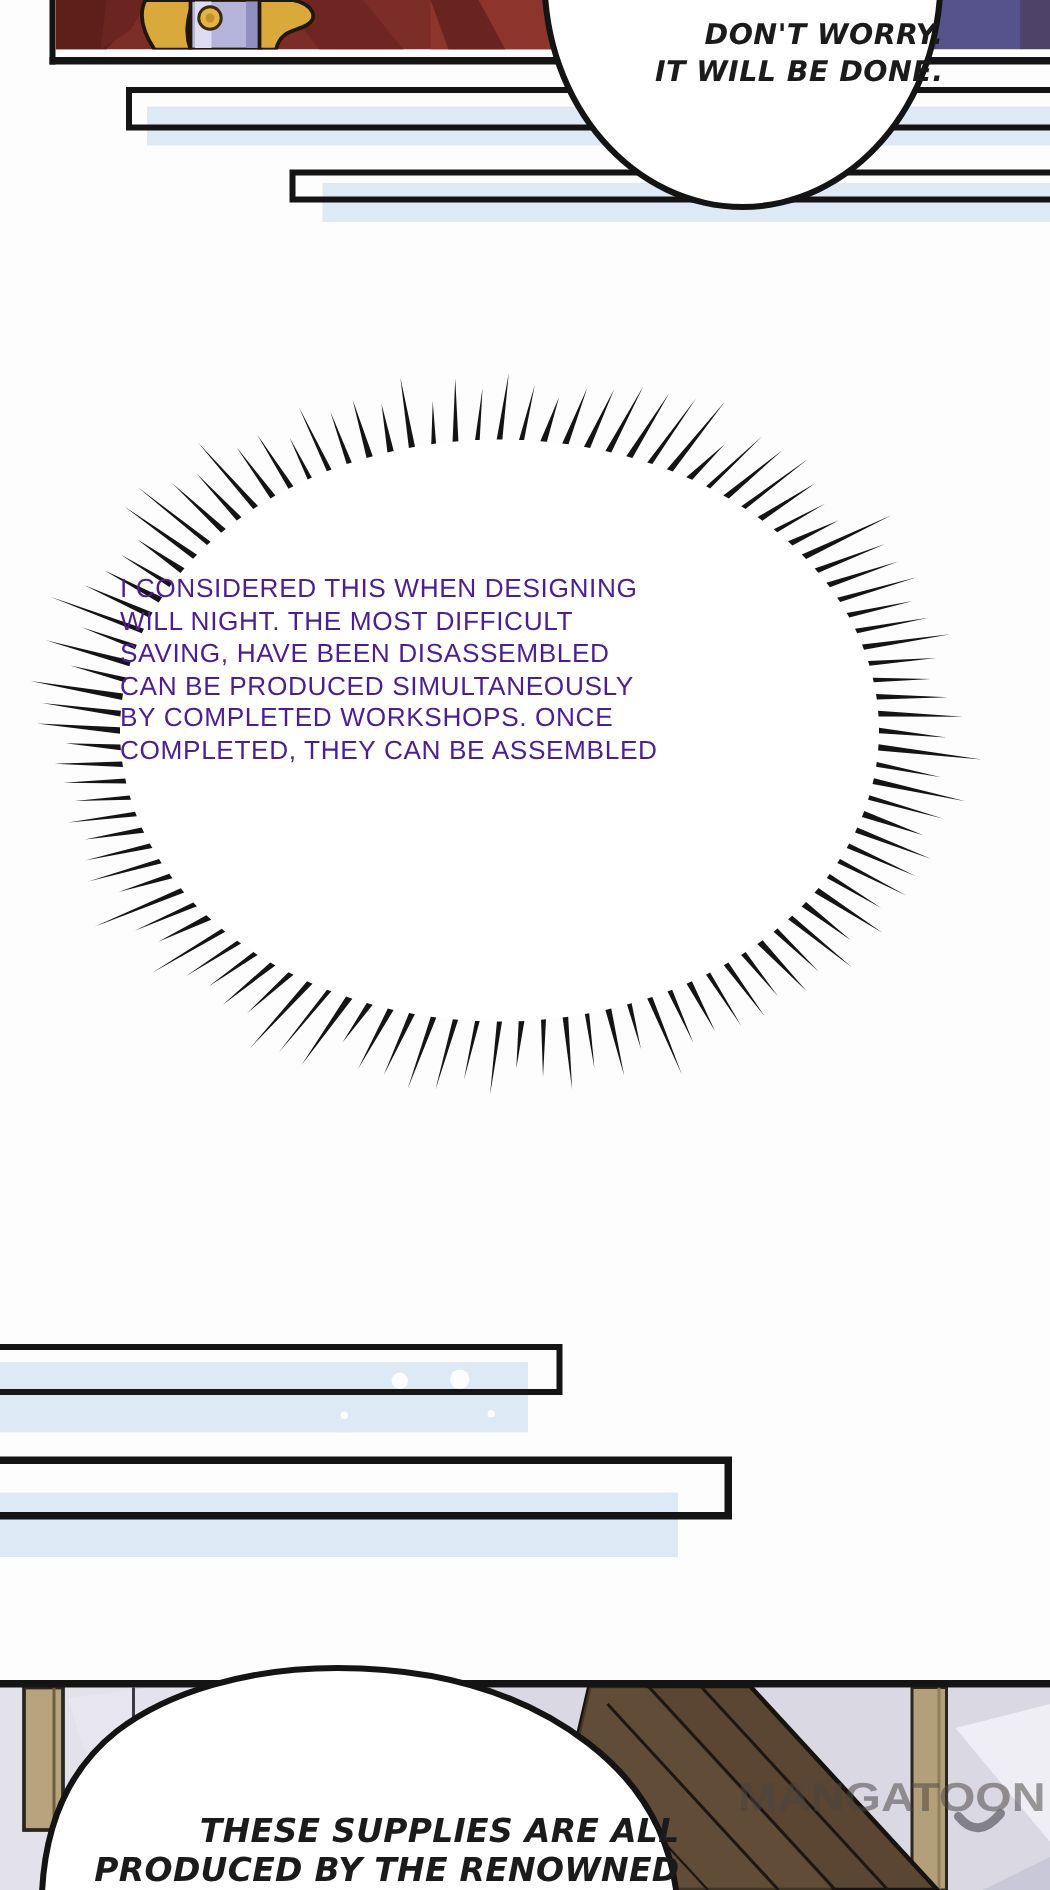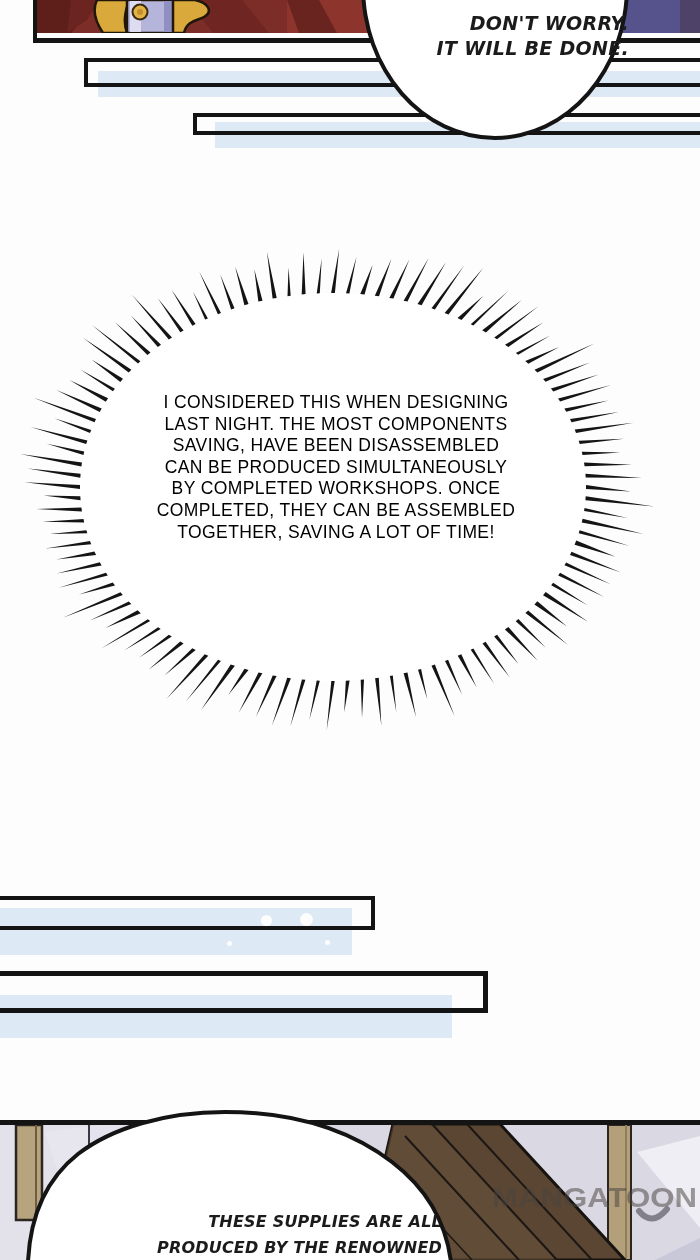--- a/index.html
+++ b/index.html
@@ -13,25 +13,25 @@
   #panel-top{position:absolute;left:33px;top:0;width:663px;height:38px;
              border-left:4px solid #141414;border-bottom:5px solid #141414;
              box-sizing:content-box;z-index:2;overflow:hidden;}
   
   .bubble1{position:absolute;left:361px;top:-168px;width:268px;height:308px;
            background:#ffffff;border:4px solid #141414;border-radius:50%;z-index:5;box-sizing:border-box;}
   .bubble-text{position:absolute;z-index:6;text-align:right;
                font-family:"DejaVu Sans","Liberation Sans",sans-serif;
                font-weight:bold;font-style:italic;color:#1b1b1b;}
   #bubble1-text{left:361px;top:11px;width:268px;font-size:19px;line-height:25px;letter-spacing:.3px;}
-  #bubble2-text{left:22px;top:1209px;width:420px;font-size:16px;line-height:26px;letter-spacing:.2px;z-index:9;}
+  #bubble2-text{left:33px;top:1209px;width:420px;font-size:22px;line-height:26px;letter-spacing:.2px;z-index:9;}
   
   #burst-svg{position:absolute;left:0;top:222px;z-index:1;}
-  #burst-text{position:absolute;left:80px;top:392px;width:512px;z-index:3;text-align:center;
-              font-size:17.5px;line-height:21.6px;letter-spacing:.4px;color:#000000;}
+  #burst-text{position:absolute;left:80px;top:382px;width:512px;z-index:3;
+              font-size:17.5px;line-height:21.6px;letter-spacing:.4px;color:#4c1d95;}
   
   #panel-bottom-art{position:absolute;left:0;top:1120px;z-index:2;}
   #bubble2-svg{position:absolute;left:0;top:1100px;z-index:8;}
   .dot{position:absolute;background:#fdfdfd;border-radius:50%;z-index:2;}
 </style>
 </head>
 <body>
 
 <div class="band" style="--band:#dde9f5;left:98px;top:71px;width:602px;height:26px;z-index:0;"></div>
 <div class="band" style="--band:#dde9f5;left:215px;top:122px;width:485px;height:26px;z-index:0;"></div>
@@ -67,26 +67,25 @@
   <div>DON'T WORRY.</div>
   <div>IT WILL BE DONE.</div>
 </div>
 
 <svg id="burst-svg" width="700" height="540" viewBox="0 0 700 540">
   <ellipse cx="333" cy="265" rx="253" ry="194" fill="#ffffff"></ellipse>
   <path id="burst-spikes" fill="#141414" d="M586.0,266.9L630.8,269.6L586.0,263.1ZM585.4,278.3L654.4,284.4L585.7,274.2ZM584.1,289.1L627.4,296.1L584.5,286.0ZM581.7,300.6L643.6,312.1L582.6,296.8ZM578.7,311.2L629.0,323.8L579.6,308.2ZM574.6,322.7L615.6,334.8L576.2,318.6ZM570.0,333.0L620.9,350.6L571.5,329.7ZM564.5,343.3L610.7,362.2L566.1,340.4ZM558.2,353.4L604.2,375.0L560.0,350.7ZM551.2,363.3L587.5,383.3L553.1,360.7ZM543.0,373.2L588.3,399.9L545.7,370.0ZM534.4,382.4L567.0,404.6L537.4,379.3ZM525.4,390.9L568.1,423.0L528.2,388.5ZM515.7,399.2L545.8,425.7L518.4,397.0ZM504.9,407.4L537.8,438.8L508.4,404.9ZM494.1,414.6L518.5,442.0L497.1,412.7ZM482.5,421.5L509.8,455.5L485.6,419.7ZM470.7,427.8L494.3,462.1L473.4,426.4ZM457.7,433.8L476.7,465.5L461.3,432.2ZM445.0,439.0L462.2,473.1L448.1,437.8ZM431.5,443.7L454.7,494.6L434.9,442.6ZM418.0,447.7L427.3,477.3L421.1,446.9ZM403.6,451.3L416.1,495.2L407.5,450.4ZM389.9,454.0L396.3,490.3L392.8,453.5ZM375.1,456.3L381.4,504.1L378.8,455.8ZM360.7,457.8L362.0,496.1L364.0,457.5ZM345.8,458.8L344.2,490.2L349.6,458.6ZM331.3,459.0L326.7,507.9L334.7,459.0ZM316.7,458.6L309.3,497.9L319.8,458.7ZM301.9,457.5L290.3,504.5L305.4,457.8ZM287.2,455.8L271.8,503.9L290.9,456.3ZM272.7,453.4L255.8,494.9L276.6,454.1ZM258.5,450.4L238.7,490.7L262.4,451.3ZM244.5,446.7L228.3,473.0L248.5,447.9ZM230.7,442.4L200.9,488.2L234.9,443.8ZM218.0,437.8L185.8,479.6L220.9,438.9ZM204.7,432.2L166.4,477.1L208.3,433.8ZM192.3,426.2L164.5,453.6L195.7,427.9ZM180.2,419.6L148.5,447.8L183.6,421.6ZM168.9,412.7L139.0,435.7L171.8,414.6ZM158.1,405.2L124.1,428.6L160.7,407.0ZM147.8,397.2L101.2,426.6L150.2,399.1ZM137.6,388.2L105.5,405.9L140.8,391.2ZM128.8,379.6L89.7,398.5L131.3,382.1ZM120.5,370.2L62.9,395.8L122.8,373.0ZM112.8,360.5L79.0,372.6L115.0,363.5ZM106.0,350.7L58.8,365.7L107.8,353.5ZM99.8,340.3L56.6,351.6L101.6,343.4ZM94.4,329.6L56.5,337.6L96.1,333.1ZM90.0,319.1L45.5,326.4L91.2,322.2ZM86.4,308.3L49.7,312.0L87.3,311.2ZM83.5,297.0L42.4,299.8L84.2,300.4ZM81.4,285.6L36.2,287.1L82.0,289.4ZM80.3,274.3L43.7,273.5L80.6,278.2ZM80.0,262.9L24.7,260.3L80.0,267.1ZM80.6,251.8L27.8,246.6L80.3,255.7ZM82.0,240.4L20.3,232.0L81.4,244.6ZM84.2,229.6L46.8,221.7L83.5,233.0ZM87.4,218.4L30.5,204.9L86.2,222.1ZM91.2,207.9L54.4,196.2L90.0,210.9ZM96.0,197.1L33.5,175.8L94.5,200.2ZM101.7,186.4L56.3,168.1L99.7,189.9ZM108.1,176.2L69.4,158.1L105.8,179.7ZM114.9,166.7L80.3,147.6L112.9,169.3ZM123.0,156.8L91.6,137.6L120.3,160.0ZM131.4,147.8L83.0,115.7L128.7,150.5ZM140.4,139.2L91.9,102.9L138.0,141.4ZM150.5,130.6L115.0,100.3L147.4,133.1ZM161.0,122.8L130.8,93.5L157.8,125.0ZM172.0,115.4L132.1,73.1L168.8,117.4ZM183.6,108.4L157.7,76.1L180.3,110.3ZM195.6,102.1L171.4,67.6L192.3,103.8ZM207.9,96.4L193.0,69.7L205.1,97.6ZM221.0,91.0L199.2,49.4L217.9,92.2ZM234.5,86.3L220.2,52.4L231.1,87.4ZM248.5,82.1L235.1,44.5L244.4,83.3ZM262.5,78.7L254.3,47.2L258.3,79.6ZM276.7,75.9L266.9,29.7L272.6,76.6ZM290.7,73.7L288.5,45.5L287.5,74.2ZM305.6,72.1L303.5,30.2L301.7,72.5ZM319.8,71.3L321.7,36.6L316.7,71.4ZM334.9,71.0L339.2,26.7L331.1,71.0ZM349.4,71.4L356.5,34.7L346.0,71.3ZM364.6,72.5L372.7,42.8L360.2,72.1ZM379.0,74.2L391.5,36.7L374.8,73.7ZM393.4,76.6L409.5,37.3L389.3,75.9ZM407.5,79.6L428.8,35.7L403.6,78.7ZM421.6,83.3L446.1,40.1L417.5,82.1ZM434.9,87.4L464.1,43.5L431.5,86.3ZM448.5,92.4L483.3,45.7L444.6,90.9ZM461.5,97.9L483.1,74.1L457.5,96.1ZM473.4,103.6L508.1,68.9L470.7,102.2ZM485.9,110.4L521.6,78.1L482.2,108.3ZM497.0,117.3L538.4,84.2L494.2,115.5ZM508.3,125.1L543.5,100.2L505.0,122.7ZM518.2,132.8L550.3,113.6L515.8,130.9ZM528.3,141.7L559.3,124.9L525.3,138.9ZM537.4,150.6L594.3,121.5L534.5,147.7ZM545.6,159.8L590.0,140.6L543.1,157.0ZM553.3,169.5L598.8,152.4L550.9,166.5ZM560.1,179.4L611.1,162.9L558.1,176.5ZM566.2,189.7L608.5,178.6L564.4,186.6ZM571.5,200.2L618.9,189.9L570.0,197.1ZM576.0,211.1L633.5,200.8L574.7,207.6ZM579.7,221.9L624.0,216.7L578.7,218.7ZM582.5,232.9L620.4,230.6L581.8,229.8ZM584.6,244.3L631.9,242.8L584.0,240.6ZM585.7,255.6L641.9,255.9L585.4,251.8Z"></path>
 </svg>
 <div id="burst-text">
   <div>I CONSIDERED THIS WHEN DESIGNING</div>
-  <div>LAST NIGHT. THE MOST COMPONENTS</div>
+  <div>WILL NIGHT. THE MOST DIFFICULT</div>
   <div>SAVING, HAVE BEEN DISASSEMBLED</div>
   <div>CAN BE PRODUCED SIMULTANEOUSLY</div>
   <div>BY COMPLETED WORKSHOPS. ONCE</div>
   <div>COMPLETED, THEY CAN BE ASSEMBLED</div>
-  <div>TOGETHER, SAVING A LOT OF TIME!</div>
 </div>
 
 <div class="band" style="--band:#dde9f5;left:0;top:908px;width:352px;height:47px;z-index:0;"></div>
 <div class="dot" style="left:261px;top:915px;width:11px;height:11px;"></div>
 <div class="dot" style="left:300px;top:913px;width:13px;height:13px;"></div>
 <div class="dot" style="left:227px;top:941px;width:5px;height:5px;"></div>
 <div class="dot" style="left:325px;top:940px;width:5px;height:5px;"></div>
 <div class="band" style="--band:#dde9f5;left:0;top:995px;width:452px;height:43px;z-index:0;"></div>
 <div class="step-rect" style="left:-8px;top:896px;width:383px;height:34px;z-index:1;"></div>
 <div class="step-rect" style="left:-8px;top:971px;width:496px;height:42px;border-width:5px;z-index:1;"></div>

